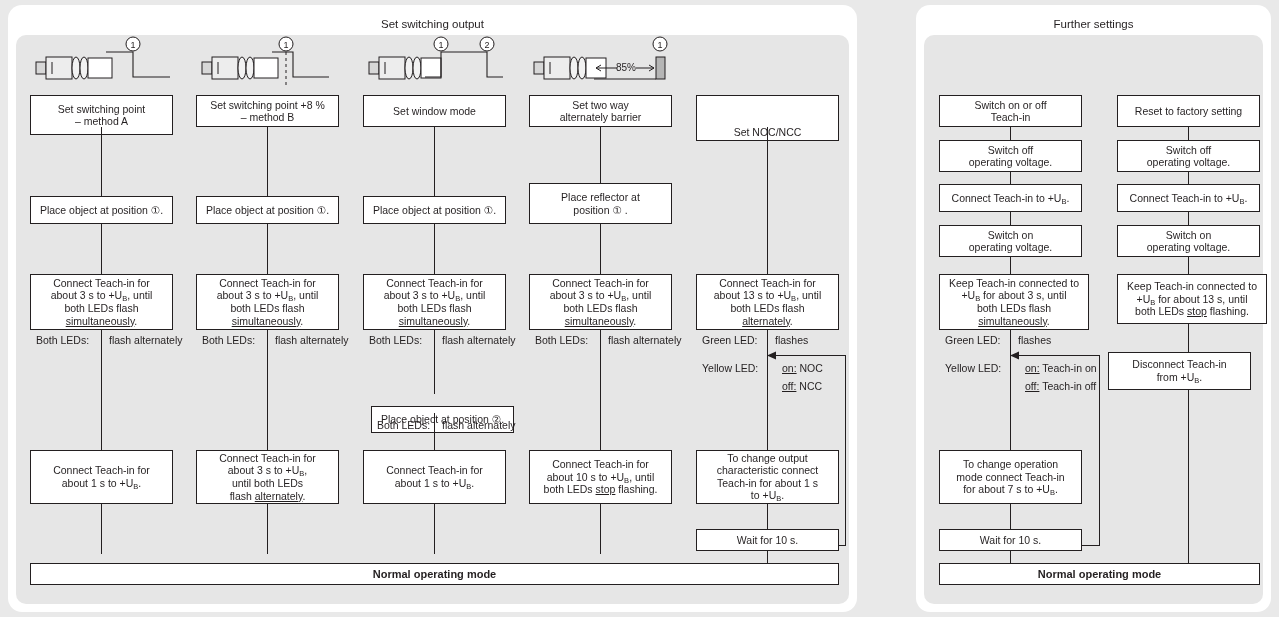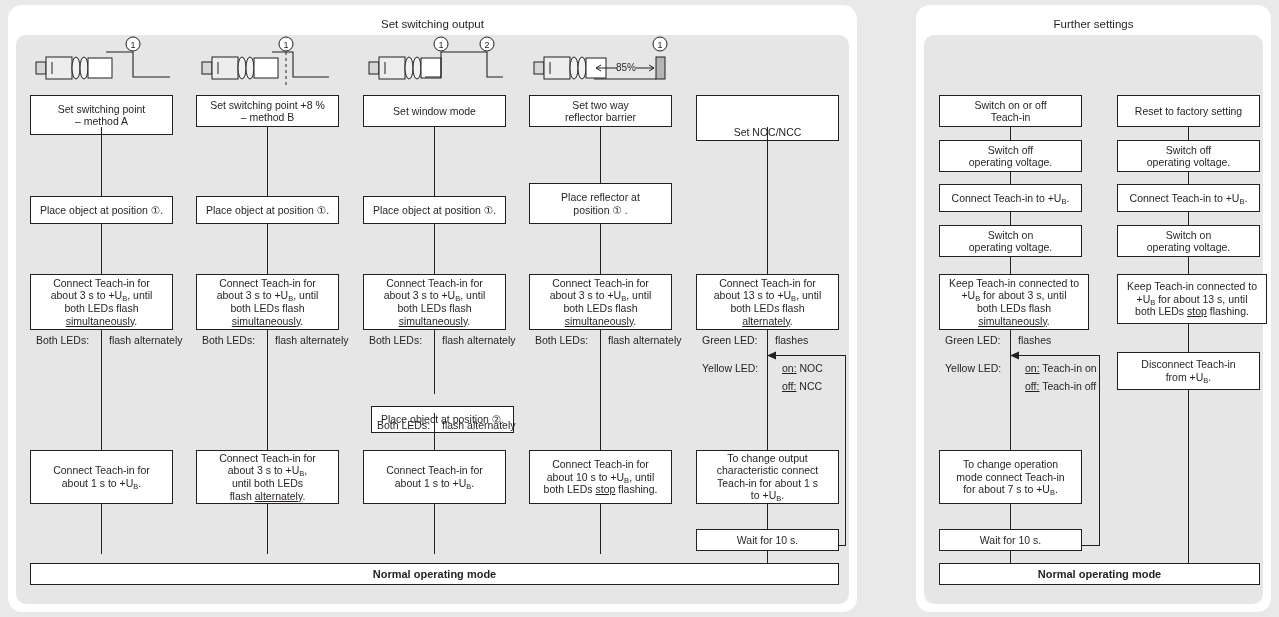--- a/index.html
+++ b/index.html
@@ -233,21 +233,21 @@
       <div class="box" style="left:347px;top:415px;width:143px;height:54px;">
         <span>
           <span>Connect Teach-in for</span><br>
           <span>about 1 s to +U</span><sub>B</sub>.
         </span>
       </div>
       <div class="line vline" style="left:418px;top:469px;height:50px;"></div>
 
       <div class="box" style="left:513px;top:60px;width:143px;height:32px;">
         <span>
-          <span>Set two way</span><br><span>reflector barrier</span>
+          <span>Set two way</span><br><span>alternately barrier</span>
         </span>
       </div>
       <div class="line vline" style="left:584px;top:92px;height:56px;"></div>
       <div class="box" style="left:513px;top:148px;width:143px;height:41px;">
         <span>
           <span>Place reflector at</span><br><span>position ① .</span>
         </span>
       </div>
       <div class="line vline" style="left:584px;top:189px;height:50px;"></div>
       <div class="box" style="left:513px;top:239px;width:143px;height:56px;">
@@ -414,21 +414,21 @@
       </div>
       <div class="line vline" style="left:264px;top:222px;height:17px;"></div>
       <div class="box" style="left:193px;top:239px;width:150px;height:50px;">
         <span>
           <span>Keep Teach-in connected to</span><br>
           <span>+U</span><sub>B</sub><span> for about 13 s, until</span><br>
           <span>both LEDs </span><u>stop</u><span> flashing.</span>
         </span>
       </div>
       <div class="line vline" style="left:264px;top:289px;height:29px;"></div>
-      <div class="box" style="left:193px;top:317px;width:143px;height:38px;">
+      <div class="box" style="left:184px;top:317px;width:143px;height:38px;">
         <span>
           <span>Disconnect Teach-in</span><br>
           <span>from +U</span><sub>B</sub>.
         </span>
       </div>
       <div class="line vline" style="left:264px;top:355px;height:183px;"></div>
 
       <div class="box bold" style="left:15px;top:528px;width:321px;height:22px;">
         <span>Normal operating mode</span>
       </div>

